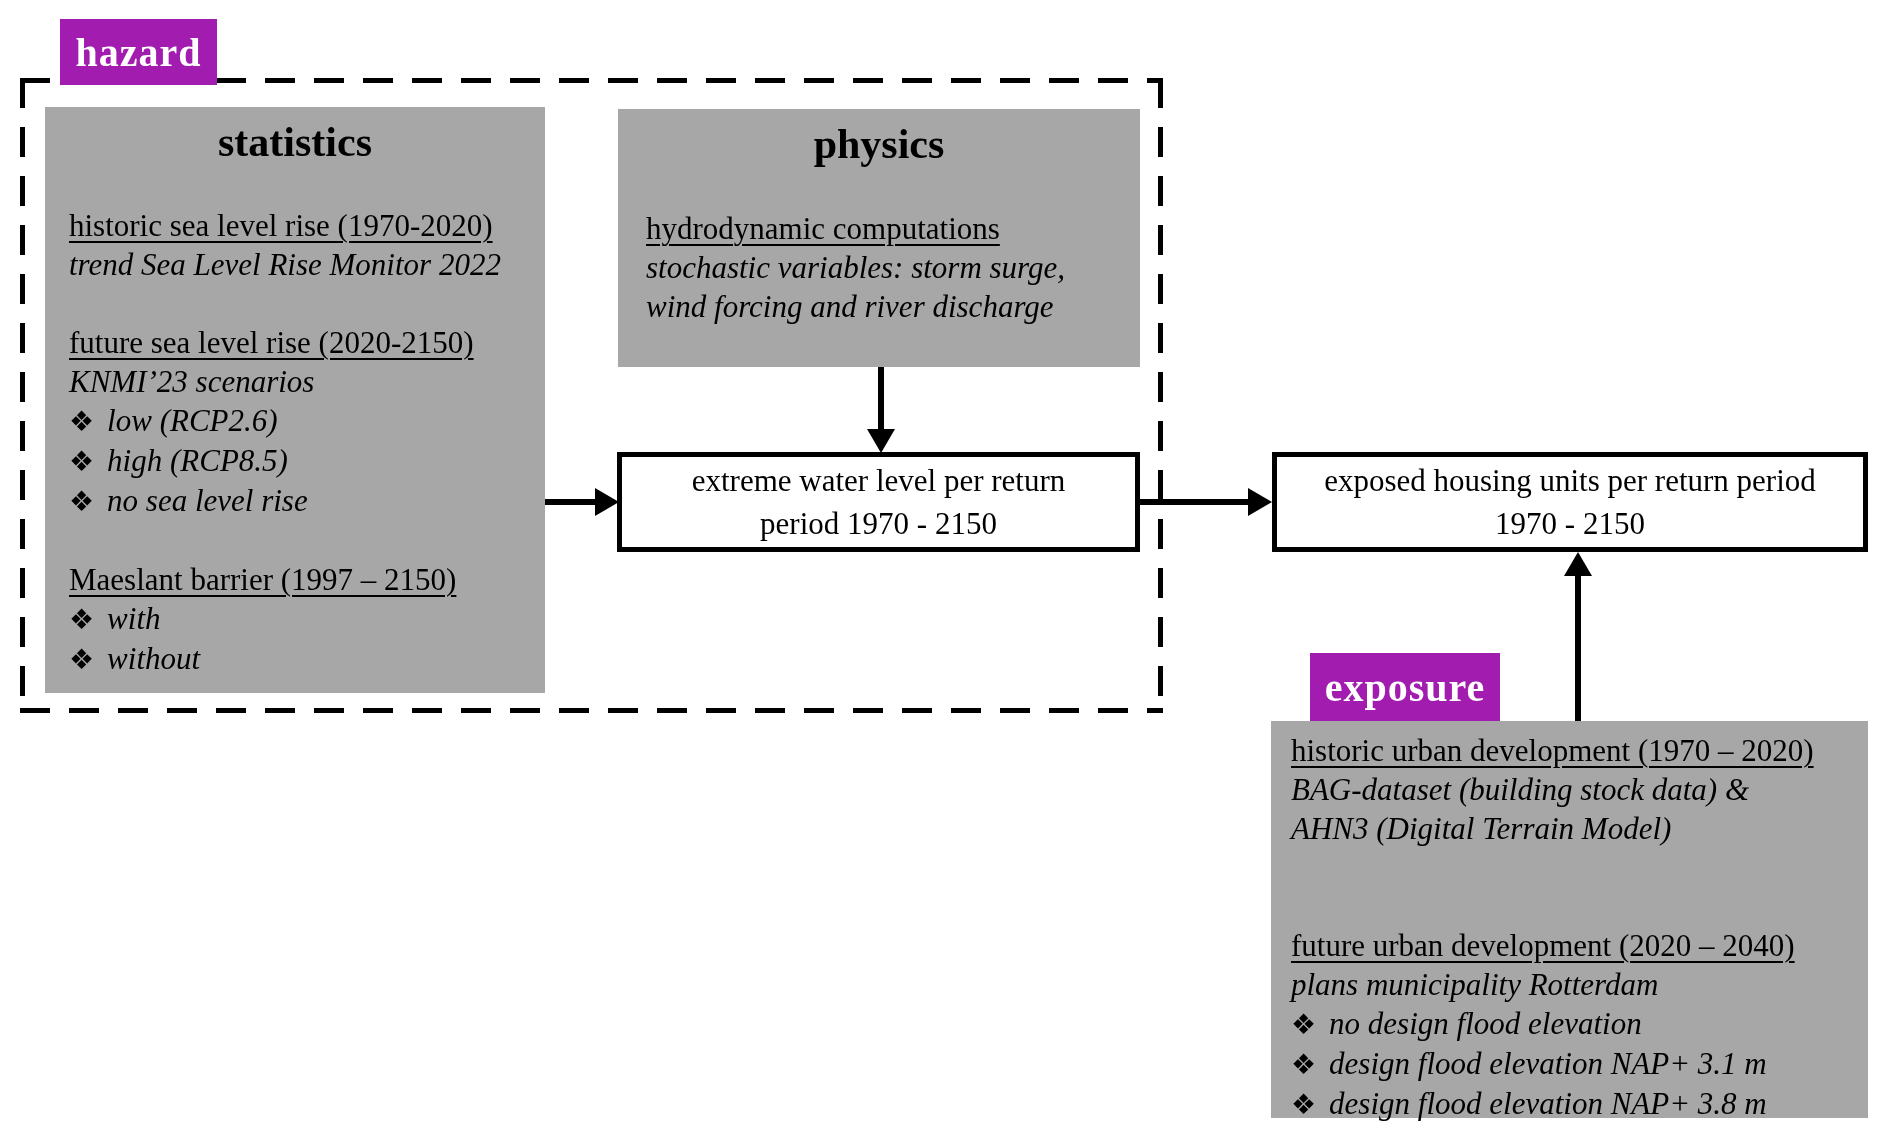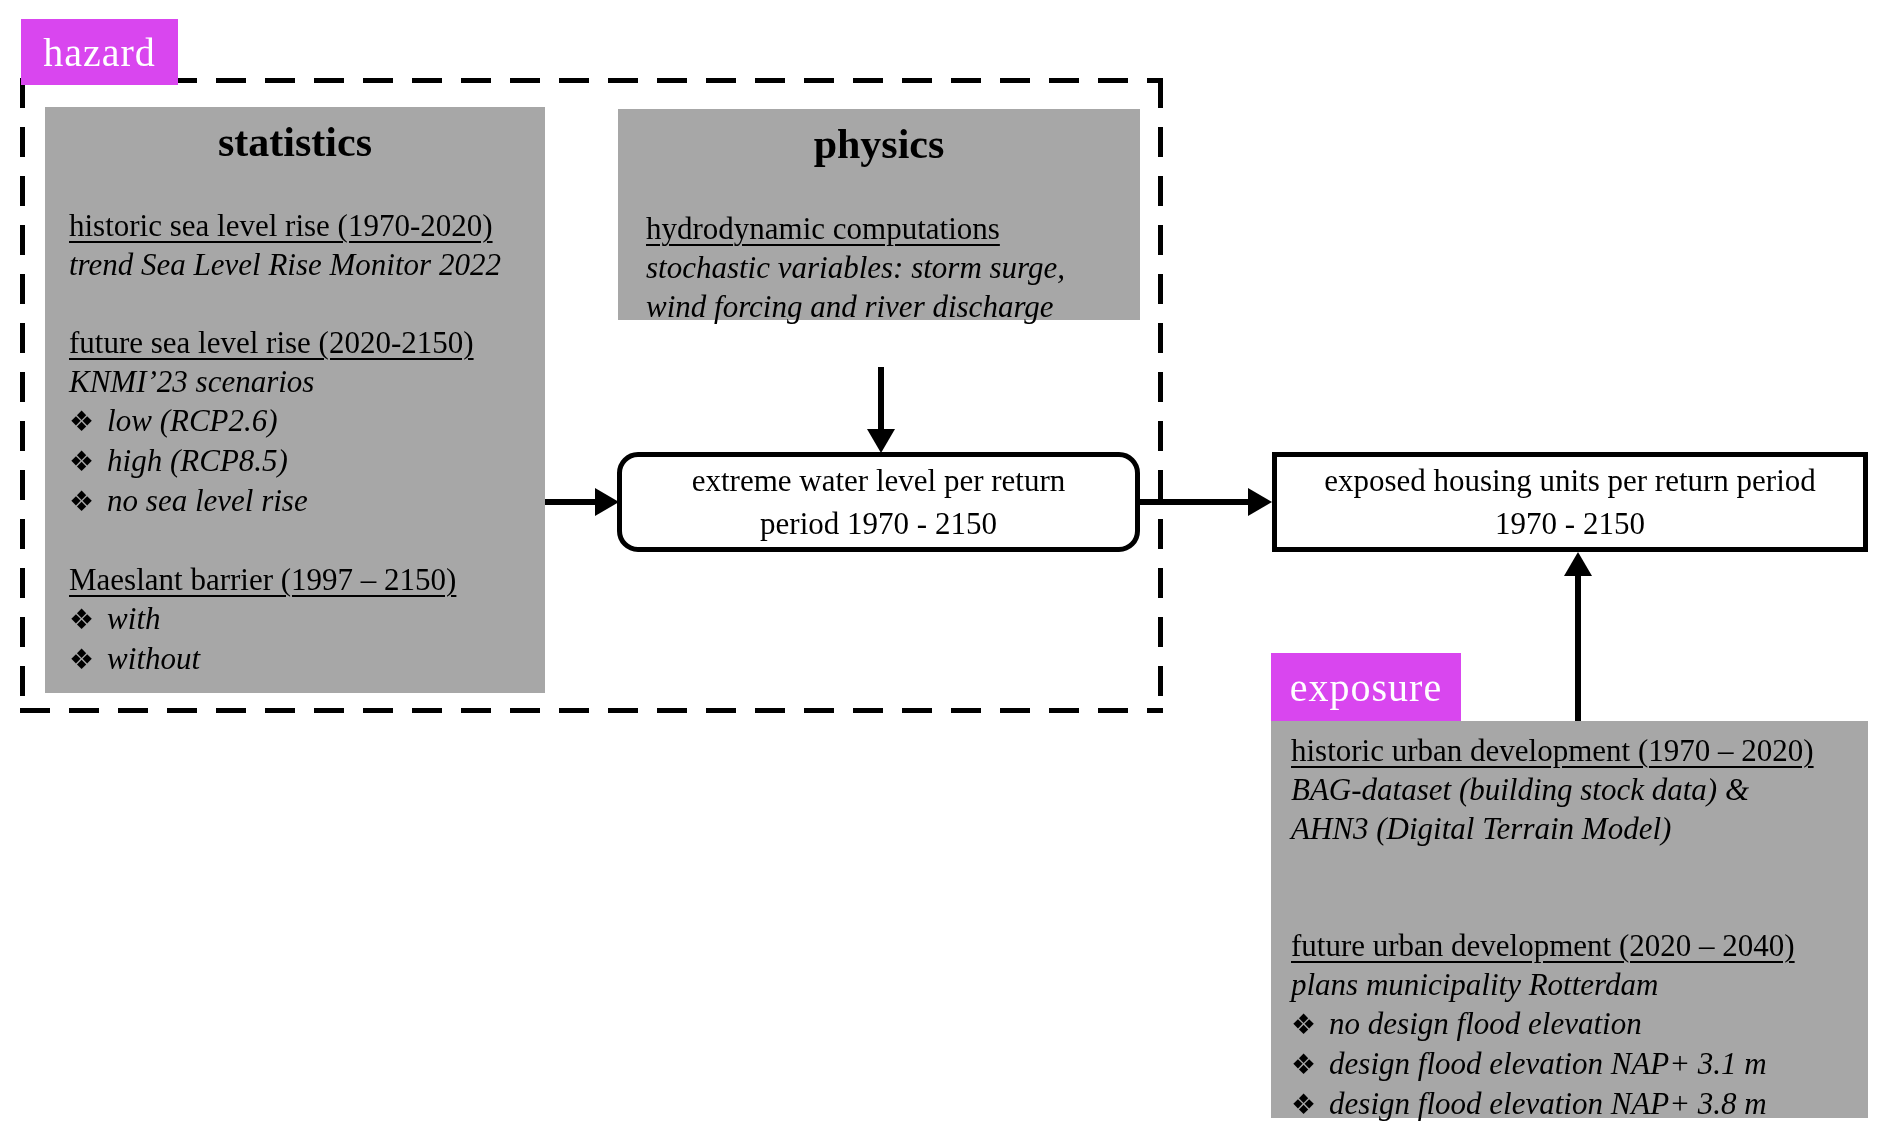--- a/index.html
+++ b/index.html
@@ -2,42 +2,42 @@
 <html><head>
 <meta charset="utf-8">
 <style>
   html,body { margin:0; padding:0; background:#ffffff; }
   .canvas {
     position:relative; width:1892px; height:1138px; background:#ffffff;
     font-family:"Liberation Serif", serif; color:#000; overflow:hidden;
   }
   
   .tag {
-    position:absolute; background:#d946ef; color:#ffffff;
-    font-weight:normal; font-size:40px;
+    position:absolute; background:#a21caf; color:#ffffff;
+    font-weight:bold; font-size:40px;
     display:flex; align-items:center; justify-content:center;
-    z-index:4; letter-spacing:1px;
+    z-index:4; letter-spacing:1px;margin-left:39px;
   }
   #hazard-tag   { left:21px;  top:19px;  width:157px; height:66px; }
   #exposure-tag { left:1271px; top:653px; width:190px; height:68px; }
 
   
   .dash-h { position:absolute; height:5px;
     background:repeating-linear-gradient(90deg,#000 0 30px,transparent 30px 49px); z-index:1; }
   .dash-v { position:absolute; width:5px;
     background:repeating-linear-gradient(180deg,#000 0 30px,transparent 30px 49px); z-index:1; }
   #dash-top    { left:20px;  top:78px;  width:1143px; }
   #dash-bottom { left:20px;  top:708px; width:1143px; }
   #dash-left   { left:20px;  top:78px;  height:635px; }
   #dash-right  { left:1158px; top:78px; height:635px; }
 
   
   .graybox { position:absolute; background:#a7a7a7; z-index:2; }
   #statistics-box { left:45px;   top:107px; width:500px; height:586px; }
-  #physics-box    { left:618px;  top:109px; width:522px; height:211px; }
+  #physics-box    { left:618px;  top:109px; width:522px; height:258px; }
   #exposure-box   { left:1271px; top:721px; width:597px; height:397px; }
 
   .box-title {
     position:absolute; top:10px; left:0; right:0;
     text-align:center; font-weight:bold; font-size:42px; line-height:50px;
   }
   .box-content { position:absolute; left:0; right:0; font-size:31px; line-height:39px; }
   #statistics-box .box-content { top:99px;  padding-left:24px; padding-right:6px; }
   #physics-box   .box-content { top:100px; padding-left:28px; padding-right:6px; }
   #exposure-box  .box-content { top:10px;  padding-left:20px; padding-right:6px; }
@@ -47,21 +47,21 @@
   .i     { font-style:italic; }
   .blank { height:39px; }
   .marker { font-style:normal; margin-right:13px; font-size:28px; }
 
   
   .node {
     position:absolute; background:#ffffff; border:5px solid #000; box-sizing:border-box;
     display:flex; flex-direction:column; align-items:center; justify-content:center;
     text-align:center; font-size:31px; line-height:43px; z-index:3;
   }
-  #extreme-node { left:617px;  top:452px; width:523px; height:100px;border-radius:21px; }
+  #extreme-node { left:617px;  top:452px; width:523px; height:100px; }
   #exposed-node { left:1272px; top:452px; width:596px; height:100px;text-align:right; }
 
   
   .shaft-h { position:absolute; height:6px; background:#000; z-index:3; }
   .shaft-v { position:absolute; width:6px;  background:#000; z-index:3; }
   .head { position:absolute; width:0; height:0; z-index:3; }
   .head-right { border-top:14px solid transparent; border-bottom:14px solid transparent; border-left:24px solid #000; }
   .head-down  { border-left:14px solid transparent; border-right:14px solid transparent; border-top:24px solid #000; }
   .head-up    { border-left:14px solid transparent; border-right:14px solid transparent; border-bottom:24px solid #000; }
 

